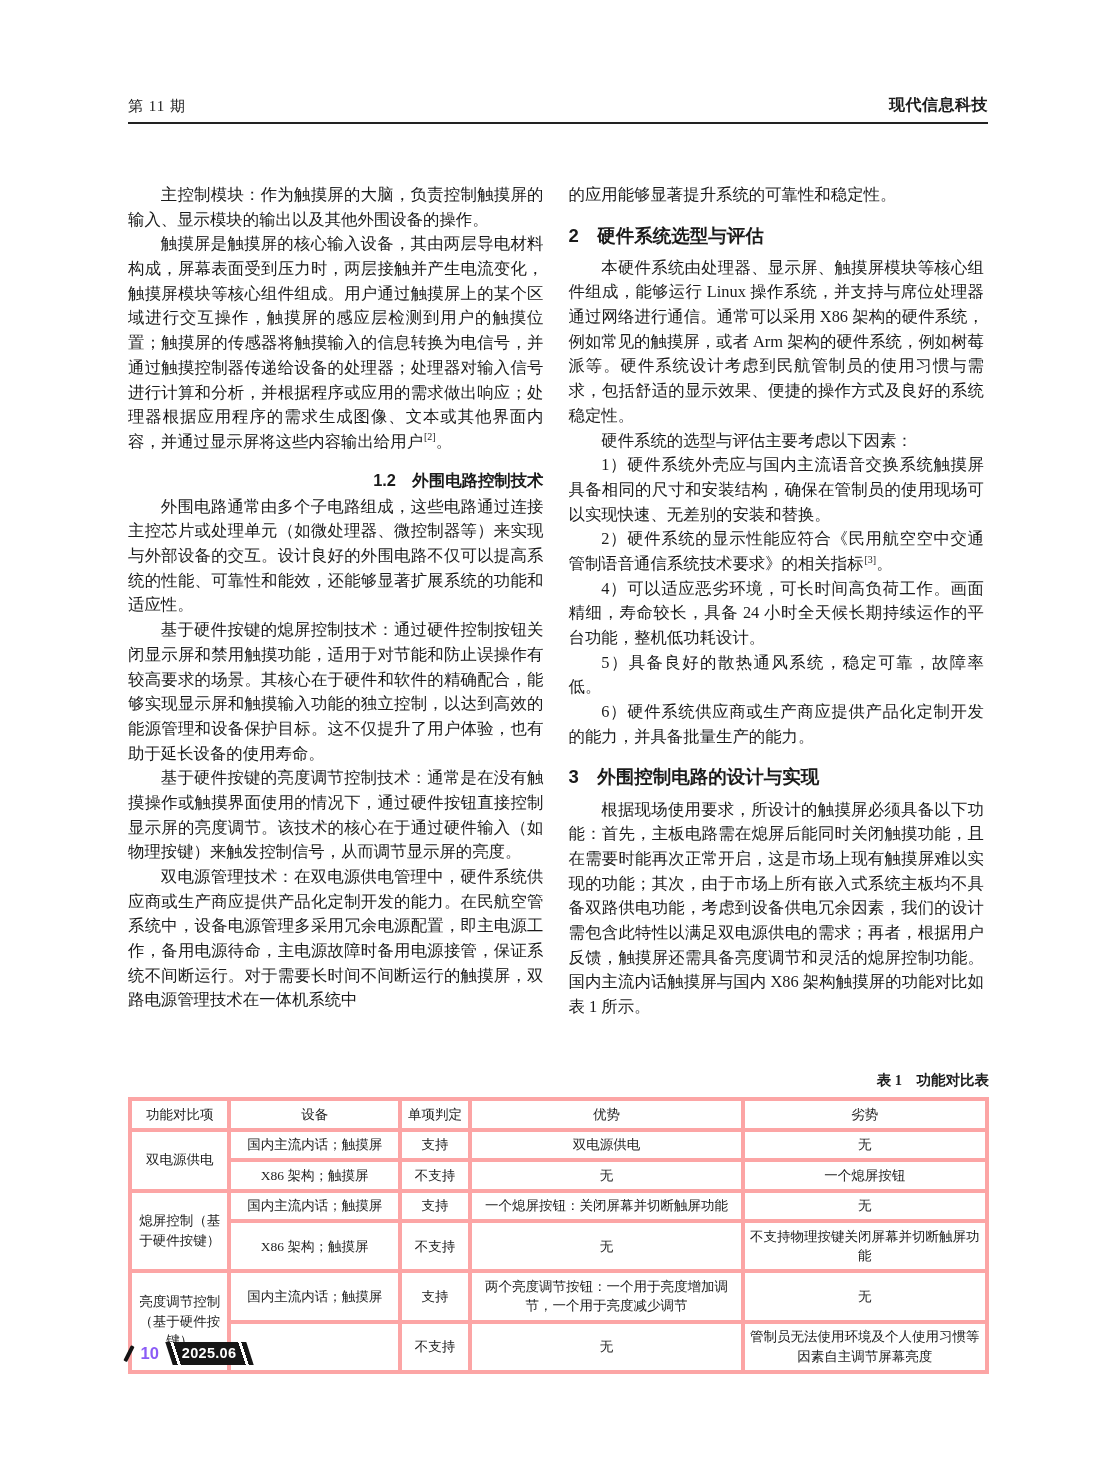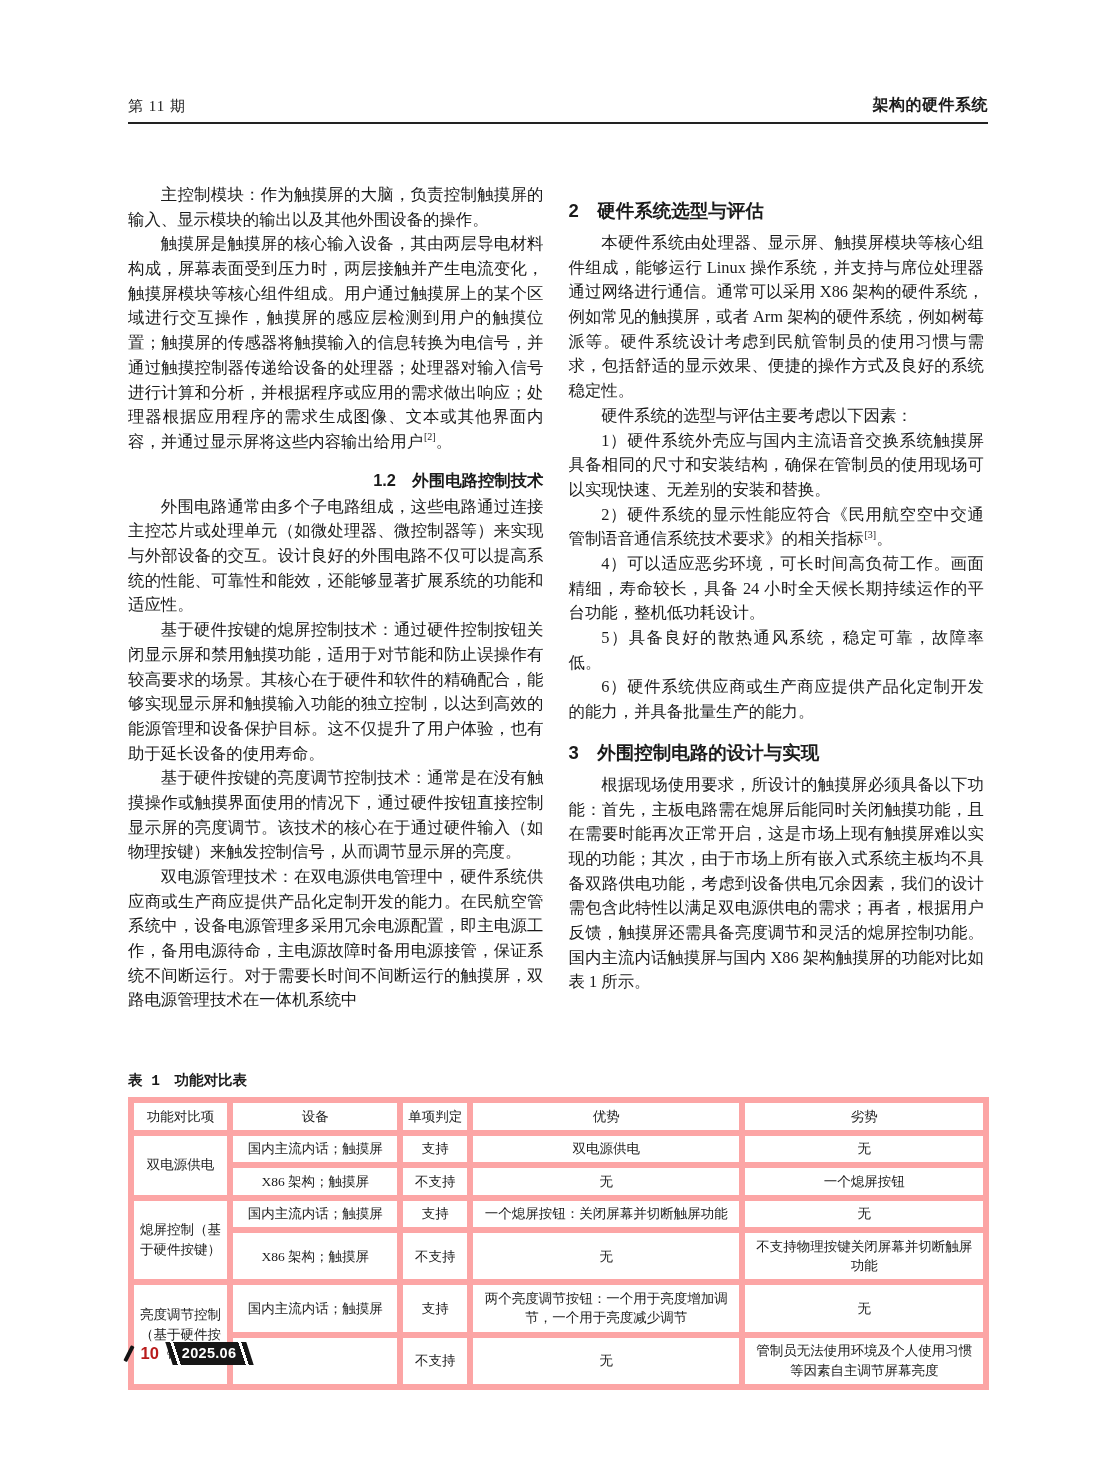--- a/index.html
+++ b/index.html
@@ -45,50 +45,50 @@
   h3.subsection {
     font-family: "Liberation Sans", "DejaVu Sans", sans-serif;
     font-weight: 700; font-size: 16.4px;
     margin: 14px 0 4px 0; text-align: right; text-indent: 0;
     line-height: 1.35;
   }
   sup.ref { font-size: 10px; line-height: 0; margin-left: 1px; }
   
   .table-block { position: absolute; top: 1071px; left: 128px; width: 861px; }
   .table-title {
-    text-align: left;
-    font-family: Liberation Mono, monospace;
+    text-align: right;
+    font-family: Liberation Serif, serif;
     font-weight: 700; font-size: 14.5px;
     margin-bottom: 7px;
   }
   table.cmp {
     width: 100%; border-collapse: collapse; table-layout: fixed;
     font-size: 13.5px; line-height: 1.45;
     border: 1.5px solid #2b2b2b;
   }
   .cmp th, .cmp td {
-    border: 6px solid #fca5a5;
+    border: 4px solid #fca5a5;
     text-align: center; vertical-align: middle;
     padding: 3.5px 5px;
     font-weight: 400;
     overflow-wrap: break-word;
   }
   
   .page-footer {
     position: absolute; left: 127px; top: 1341px;
     display: flex; align-items: center; gap: 8px; height: 24px;
   }
   .diag-mark {
     width: 3.5px; height: 17px; background: #141414;
     transform: rotate(27deg); border-radius: 1px;
     margin-right: 2px;
   }
   .page-number {
     font-family: "Liberation Sans", "DejaVu Sans", sans-serif;
-    font-weight: 700; font-size: 16.5px; color: #b91c1c;
+    font-weight: 700; font-size: 16.5px; color: #8b5cf6;
   }
   .issue-badge {
     transform: skewX(18deg);
     background: linear-gradient(90deg,
       #161616 0px, #161616 5px,
       #ffffff 5px, #ffffff 8px,
       #161616 8px, #161616 calc(100% - 8px),
       #ffffff calc(100% - 8px), #ffffff calc(100% - 5px),
       #161616 calc(100% - 5px), #161616 100%);
     color: #ffffff;
@@ -101,36 +101,37 @@
     font-weight: 700; font-size: 14.5px; letter-spacing: 0.3px;
   }
 </style>
 </head>
 <body>
 
 <div class="page">
 
   <header class="running-head">
     <span class="issue-label">第 11 期</span>
-    <span class="journal-name">架构的硬件系统</span>
+    <span class="journal-name">现代信息科技</span>
   </header>
 
   <div class="columns">
 
     <div class="col">
       <p class="indent">主控制模块：作为触摸屏的大脑，负责控制触摸屏的输入、显示模块的输出以及其他外围设备的操作。</p>
       <p class="indent"><span>触摸屏是触摸屏的核心输入设备，其由两层导电材料构成，屏幕表面受到压力时，两层接触并产生电流变化，触摸屏模块等核心组件组成。用户通过触摸屏上的某个区域进行交互操作，触摸屏的感应层检测到用户的触摸位置；触摸屏的传感器将触摸输入的信息转换为电信号，并通过触摸控制器传递给设备的处理器；处理器对输入信号进行计算和分析，并根据程序或应用的需求做出响应；处理器根据应用程序的需求生成图像、文本或其他界面内容，并通过显示屏将这些内容输出给用户</span><sup class="ref">[2]</sup><span>。</span></p>
       <h3 class="subsection">1.2　外围电路控制技术</h3>
       <p class="indent">外围电路通常由多个子电路组成，这些电路通过连接主控芯片或处理单元（如微处理器、微控制器等）来实现与外部设备的交互。设计良好的外围电路不仅可以提高系统的性能、可靠性和能效，还能够显著扩展系统的功能和适应性。</p>
       <p class="indent">基于硬件按键的熄屏控制技术：通过硬件控制按钮关闭显示屏和禁用触摸功能，适用于对节能和防止误操作有较高要求的场景。其核心在于硬件和软件的精确配合，能够实现显示屏和触摸输入功能的独立控制，以达到高效的能源管理和设备保护目标。这不仅提升了用户体验，也有助于延长设备的使用寿命。</p>
       <p class="indent">基于硬件按键的亮度调节控制技术：通常是在没有触摸操作或触摸界面使用的情况下，通过硬件按钮直接控制显示屏的亮度调节。该技术的核心在于通过硬件输入（如物理按键）来触发控制信号，从而调节显示屏的亮度。</p>
       <p class="indent">双电源管理技术：在双电源供电管理中，硬件系统供应商或生产商应提供产品化定制开发的能力。在民航空管系统中，设备电源管理多采用冗余电源配置，即主电源工作，备用电源待命，主电源故障时备用电源接管，保证系统不间断运行。对于需要长时间不间断运行的触摸屏，双路电源管理技术在一体机系统中</p>
     </div>
 
     <div class="col">
+      <p class="noindent">的应用能够显著提升系统的可靠性和稳定性。</p>
       <h2 class="section">2　硬件系统选型与评估</h2>
       <p class="indent">本硬件系统由处理器、显示屏、触摸屏模块等核心组件组成，能够运行 Linux 操作系统，并支持与席位处理器通过网络进行通信。通常可以采用 X86 架构的硬件系统，例如常见的触摸屏，或者 Arm 架构的硬件系统，例如树莓派等。硬件系统设计考虑到民航管制员的使用习惯与需求，包括舒适的显示效果、便捷的操作方式及良好的系统稳定性。</p>
       <p class="indent">硬件系统的选型与评估主要考虑以下因素：</p>
       <p class="indent">1）硬件系统外壳应与国内主流语音交换系统触摸屏具备相同的尺寸和安装结构，确保在管制员的使用现场可以实现快速、无差别的安装和替换。</p>
       <p class="indent"><span>2）硬件系统的显示性能应符合《民用航空空中交通管制语音通信系统技术要求》的相关指标</span><sup class="ref">[3]</sup><span>。</span></p>
       <p class="indent">4）可以适应恶劣环境，可长时间高负荷工作。画面精细，寿命较长，具备 24 小时全天候长期持续运作的平台功能，整机低功耗设计。</p>
       <p class="indent">5）具备良好的散热通风系统，稳定可靠，故障率低。</p>
       <p class="indent">6）硬件系统供应商或生产商应提供产品化定制开发的能力，并具备批量生产的能力。</p>
       <h2 class="section">3　外围控制电路的设计与实现</h2>
       <p class="indent">根据现场使用要求，所设计的触摸屏必须具备以下功能：首先，主板电路需在熄屏后能同时关闭触摸功能，且在需要时能再次正常开启，这是市场上现有触摸屏难以实现的功能；其次，由于市场上所有嵌入式系统主板均不具备双路供电功能，考虑到设备供电冗余因素，我们的设计需包含此特性以满足双电源供电的需求；再者，根据用户反馈，触摸屏还需具备亮度调节和灵活的熄屏控制功能。国内主流内话触摸屏与国内 X86 架构触摸屏的功能对比如表 1 所示。</p>

